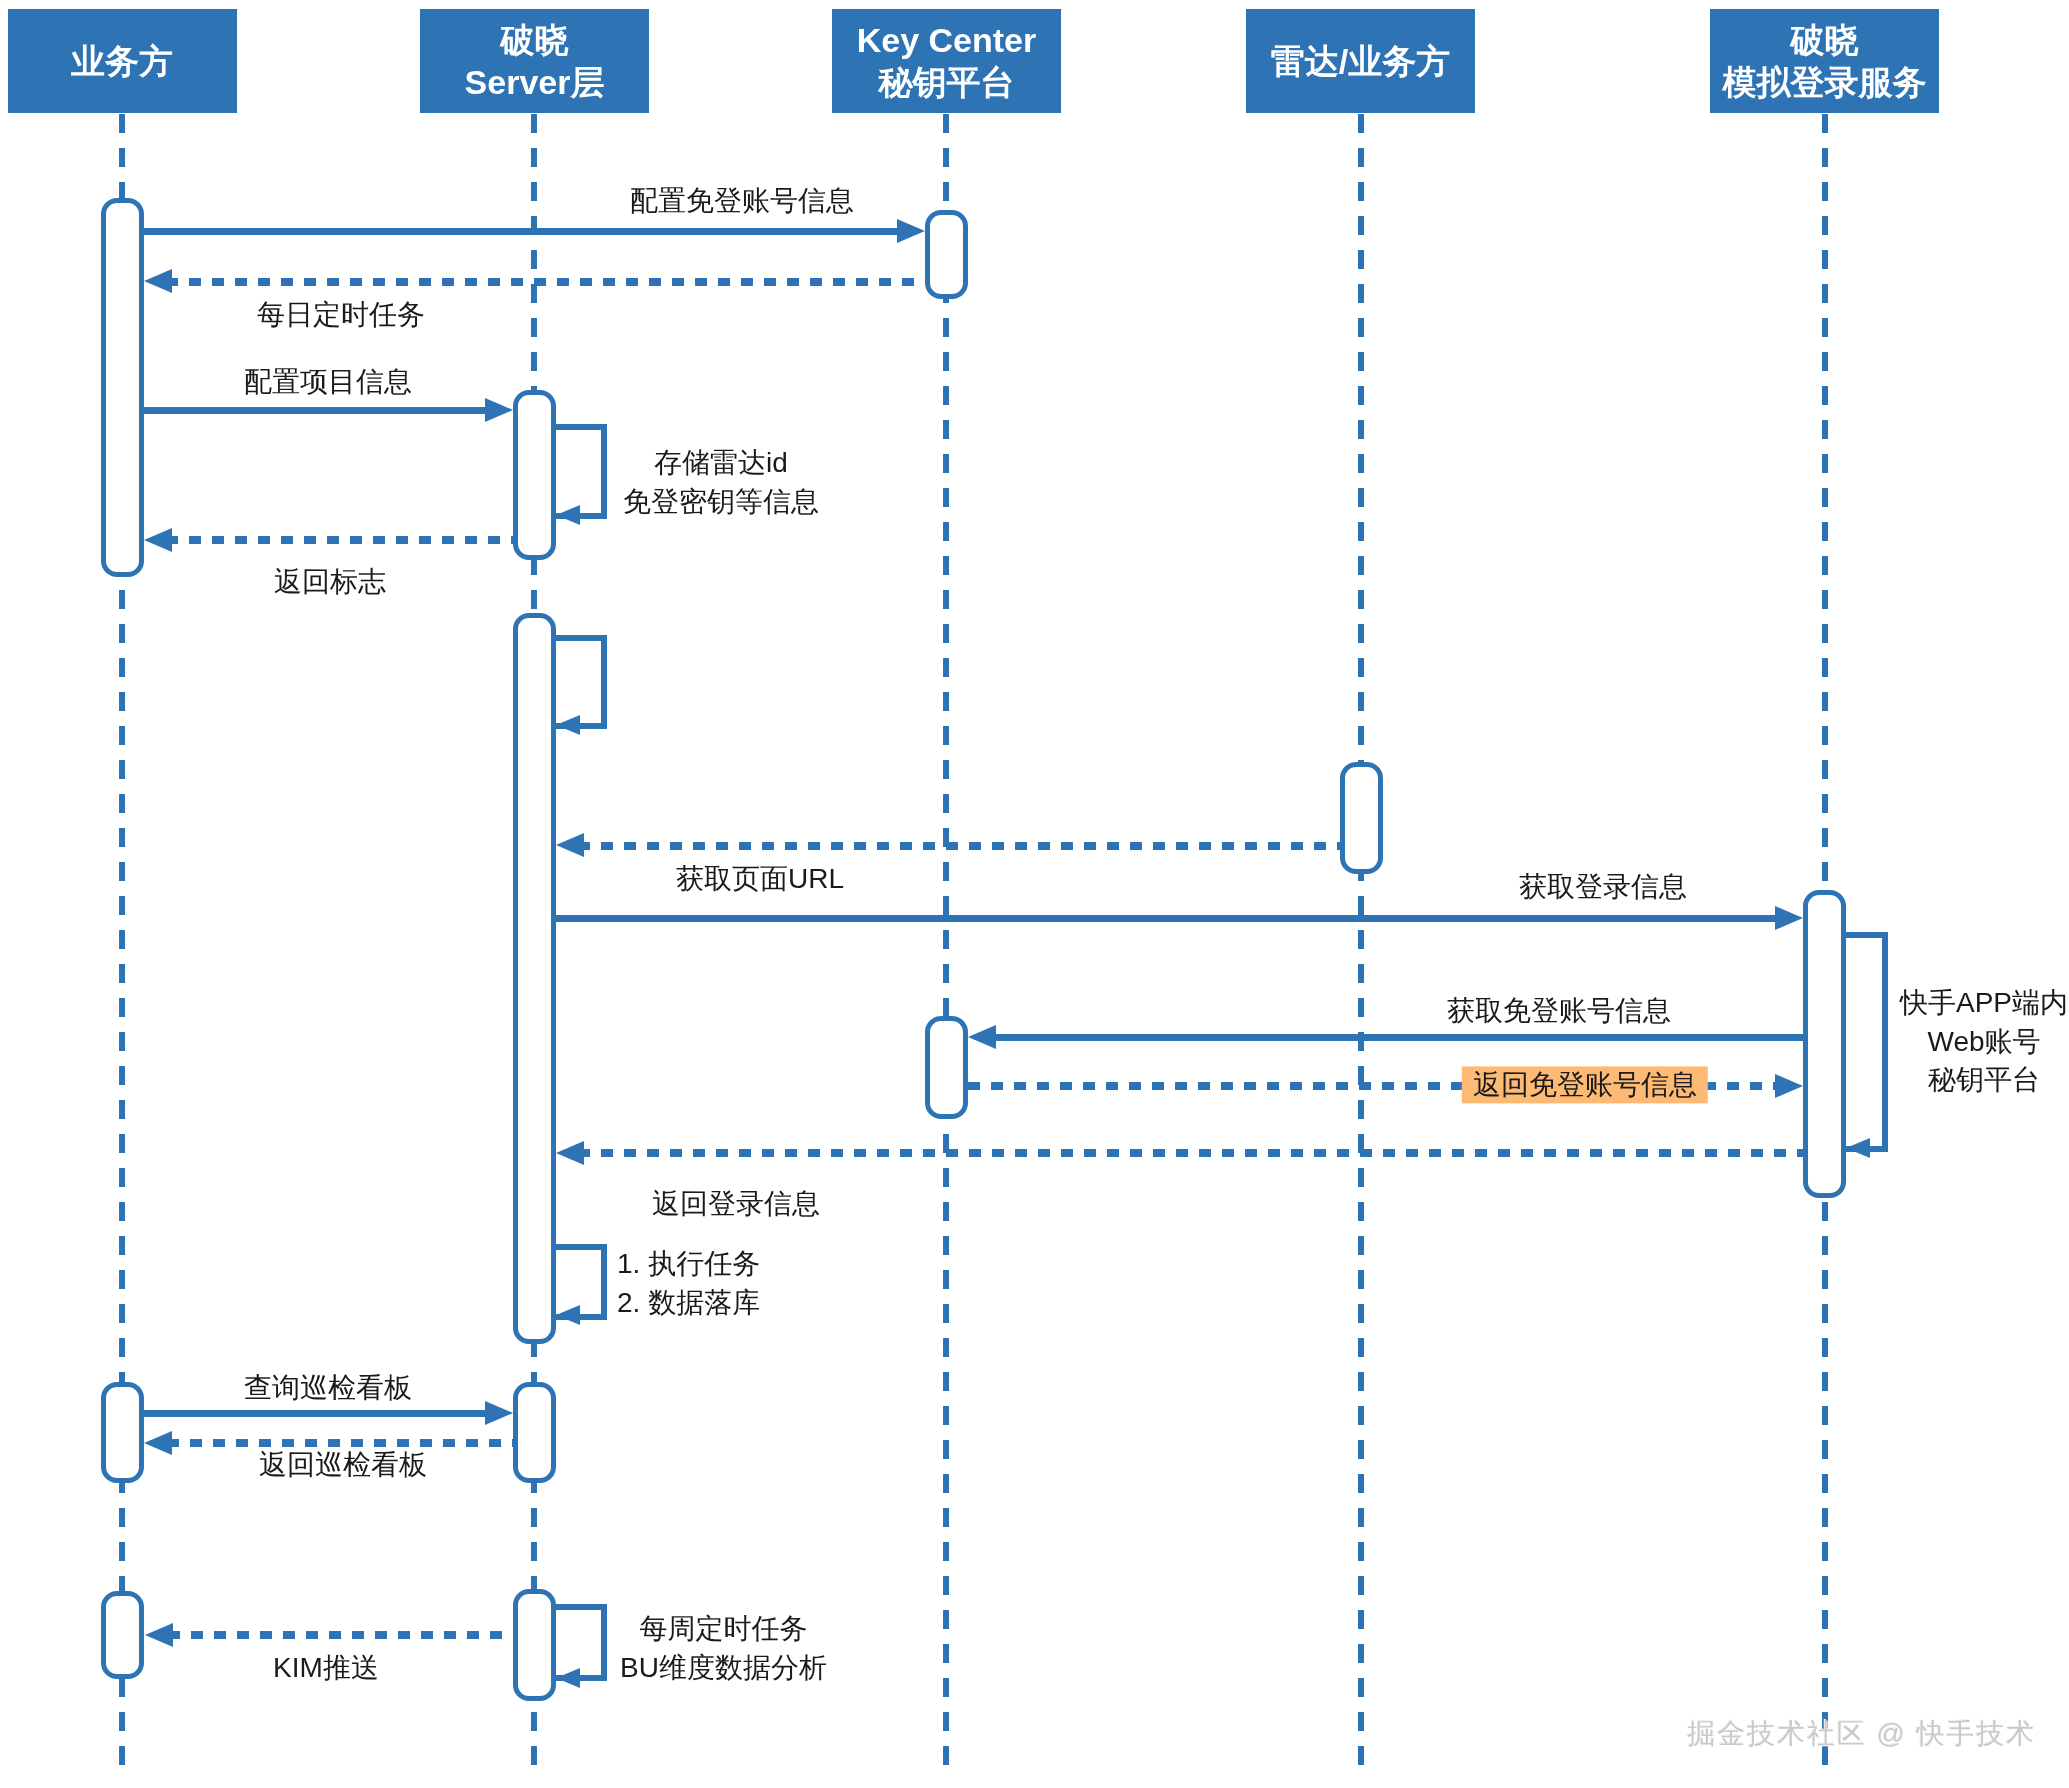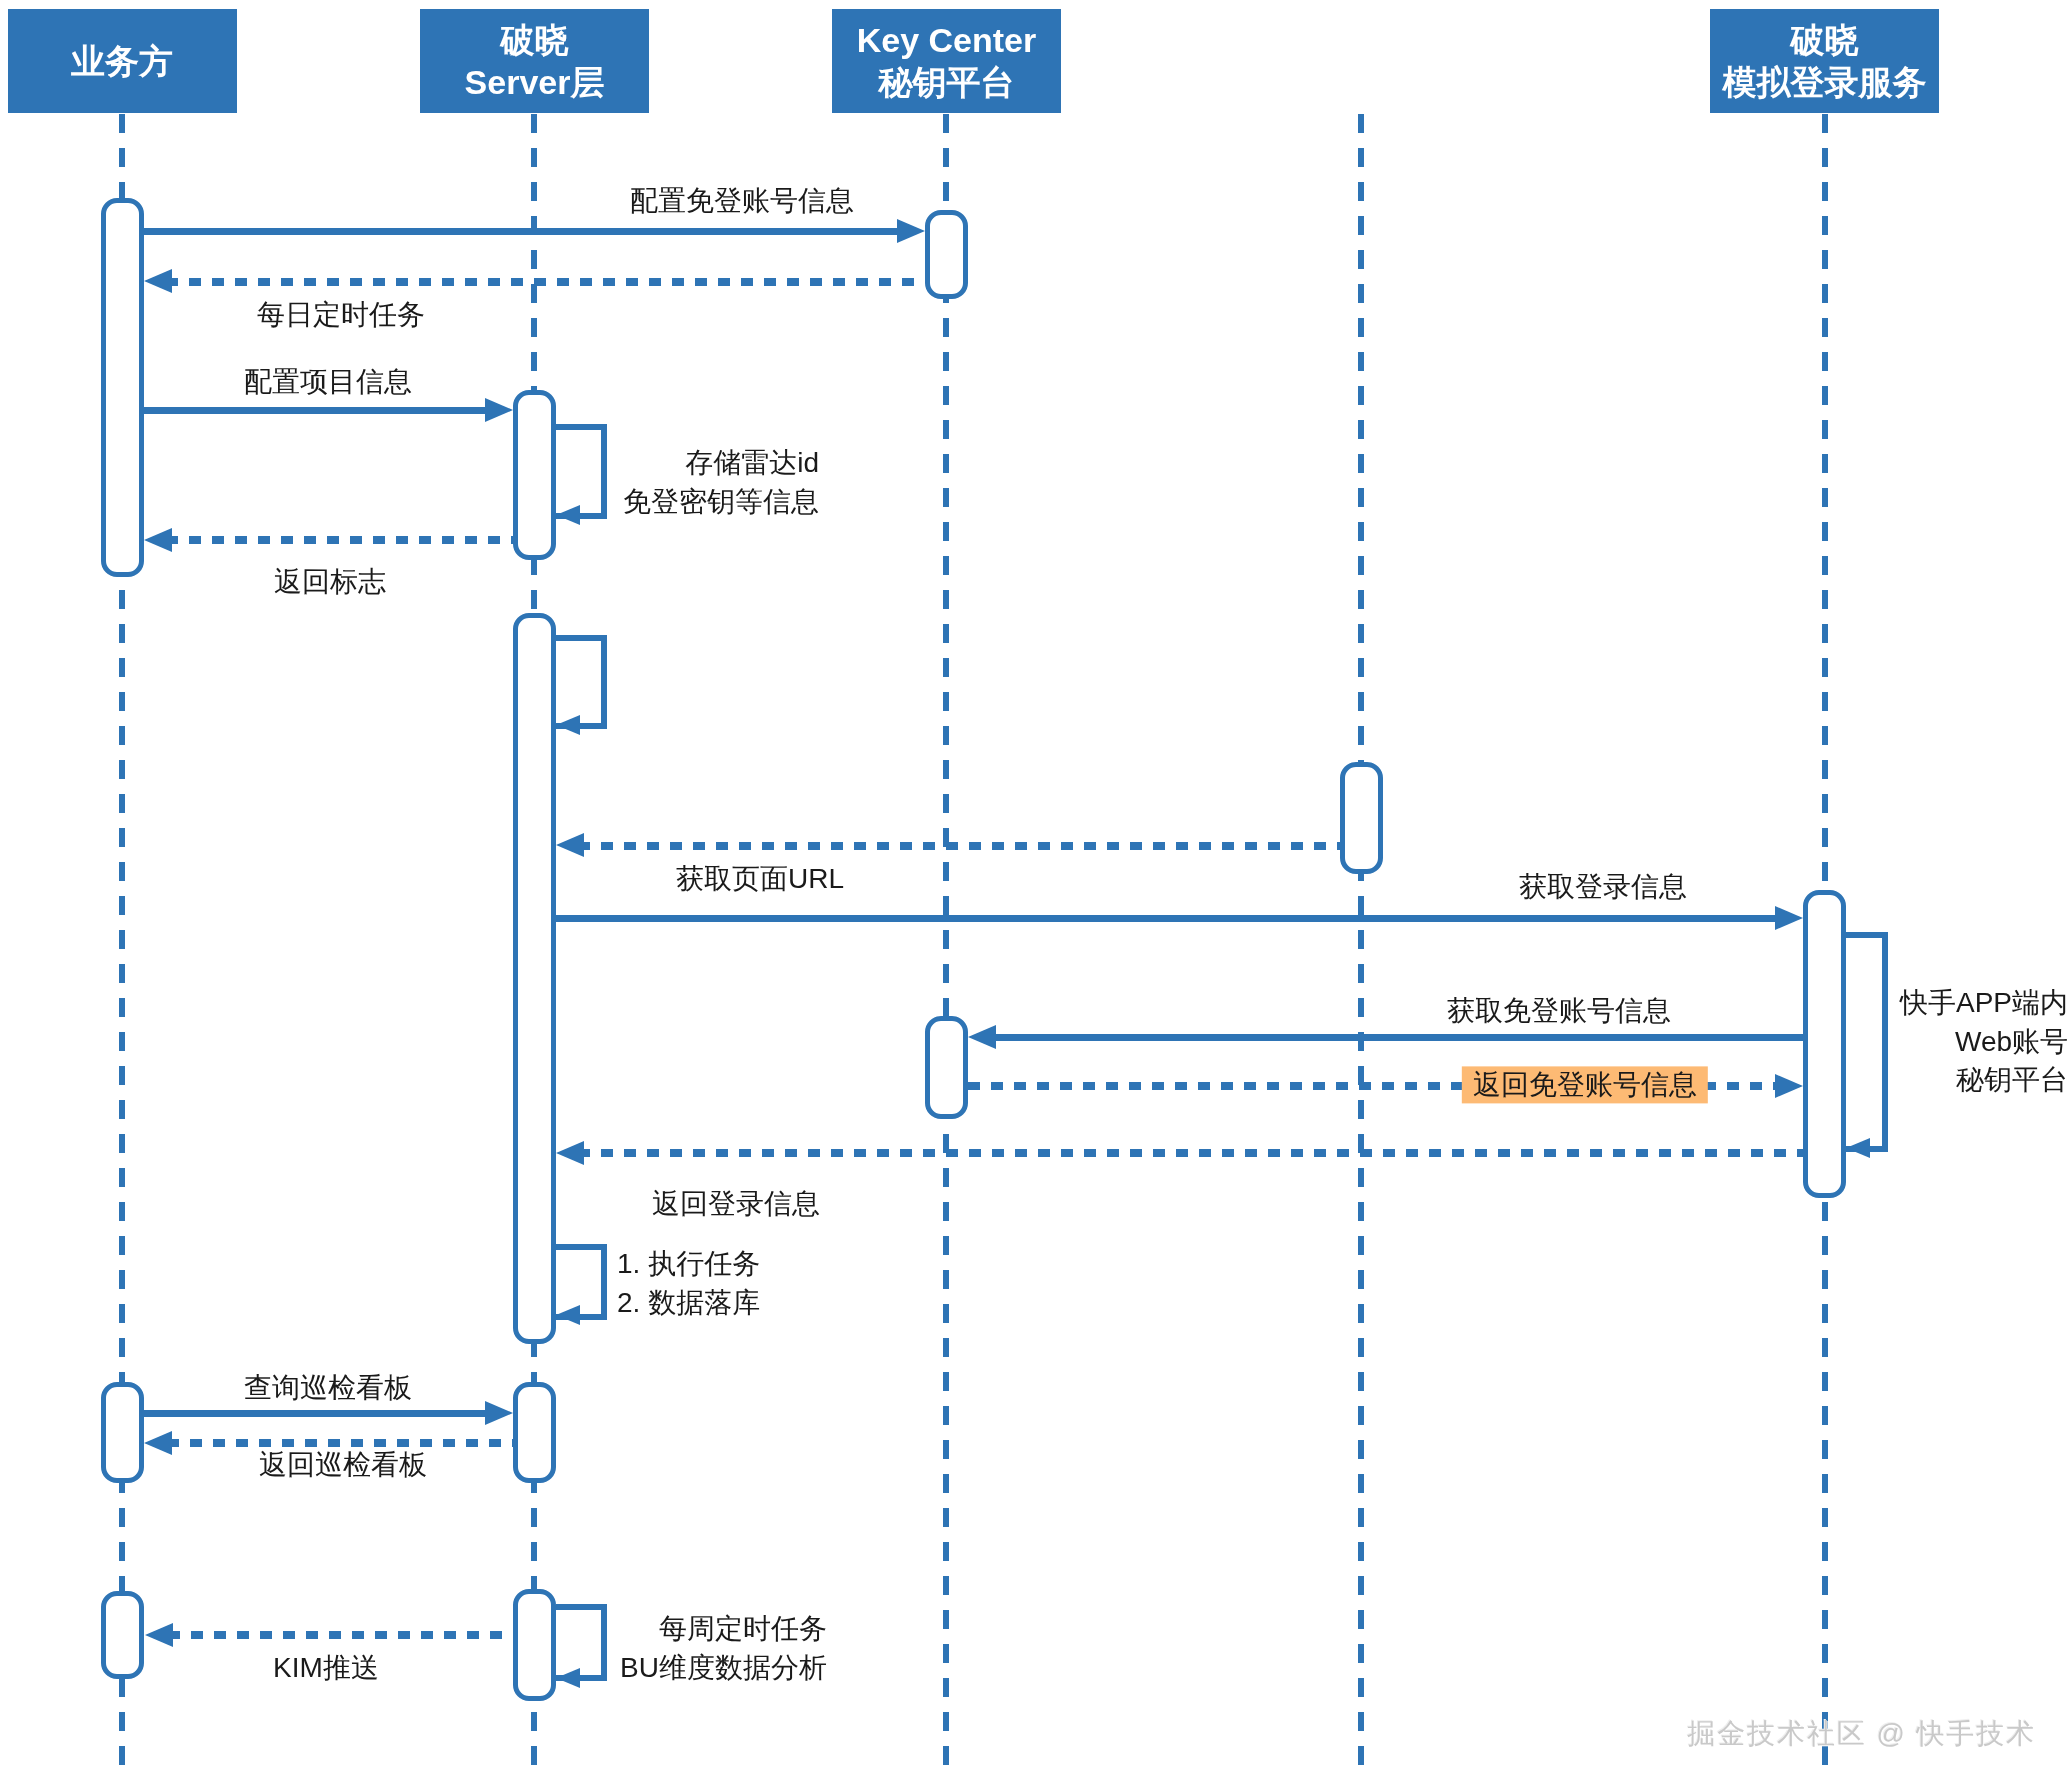--- a/index.html
+++ b/index.html
@@ -52,21 +52,21 @@
   .b-ah{position:absolute;width:0;height:0;
     border-top:10.3px solid transparent;border-bottom:10.3px solid transparent;
     border-right:24px solid var(--blue);}
   
   .lbl{
     position:absolute;color:var(--ink);font-size:28px;line-height:1.33;
     white-space:pre-line;transform:translate(-50%,-50%);text-align:center;
   }
   .lbl-left{
     position:absolute;color:var(--ink);font-size:28px;line-height:1.38;
-    white-space:pre-line;transform:translateY(-50%);text-align:right;
+    white-space:pre-line;transform:translateY(-50%);text-align:center;
   }
   .lbl-bg{background:#fdba74;padding:0 11.2px;}
   .watermark{
     position:absolute;right:34px;top:1715px;
     font-size:28px;letter-spacing:1.9px;color:#c9c9c9;
     text-shadow:0.9px 0.9px 0 #ffffff,-0.9px -0.9px 0 #efefef;
   }
 </style>
 </head>
 <body>
@@ -77,20 +77,21 @@
   <div class="lifeline" style="left:531px"></div>
   <div class="lifeline" style="left:943px"></div>
   <div class="lifeline" style="left:1358px"></div>
   <div class="lifeline" style="left:1822px"></div>
 
   <div class="hdr" style="left:7.5px">业务方</div>
   <div class="hdr" style="left:420px">破晓
 Server层</div>
   <div class="hdr" style="left:832px">Key Center
 秘钥平台</div>
+  <div class="hdr" style="left:1246px">雷达/业务方</div>
   <div class="hdr" style="left:1710px">破晓
 模拟登录服务</div>
 
   <div class="act" style="left:101px;top:198px;height:379px"></div>
   <div class="act" style="left:925px;top:210px;height:89px"></div>
   <div class="act" style="left:513px;top:390px;height:170px"></div>
   <div class="act" style="left:513px;top:613px;height:731px"></div>
   <div class="act" style="left:1340px;top:762px;height:112px"></div>
   <div class="act" style="left:1803px;top:890px;height:308px"></div>
   <div class="act" style="left:925px;top:1016px;height:103px"></div>

